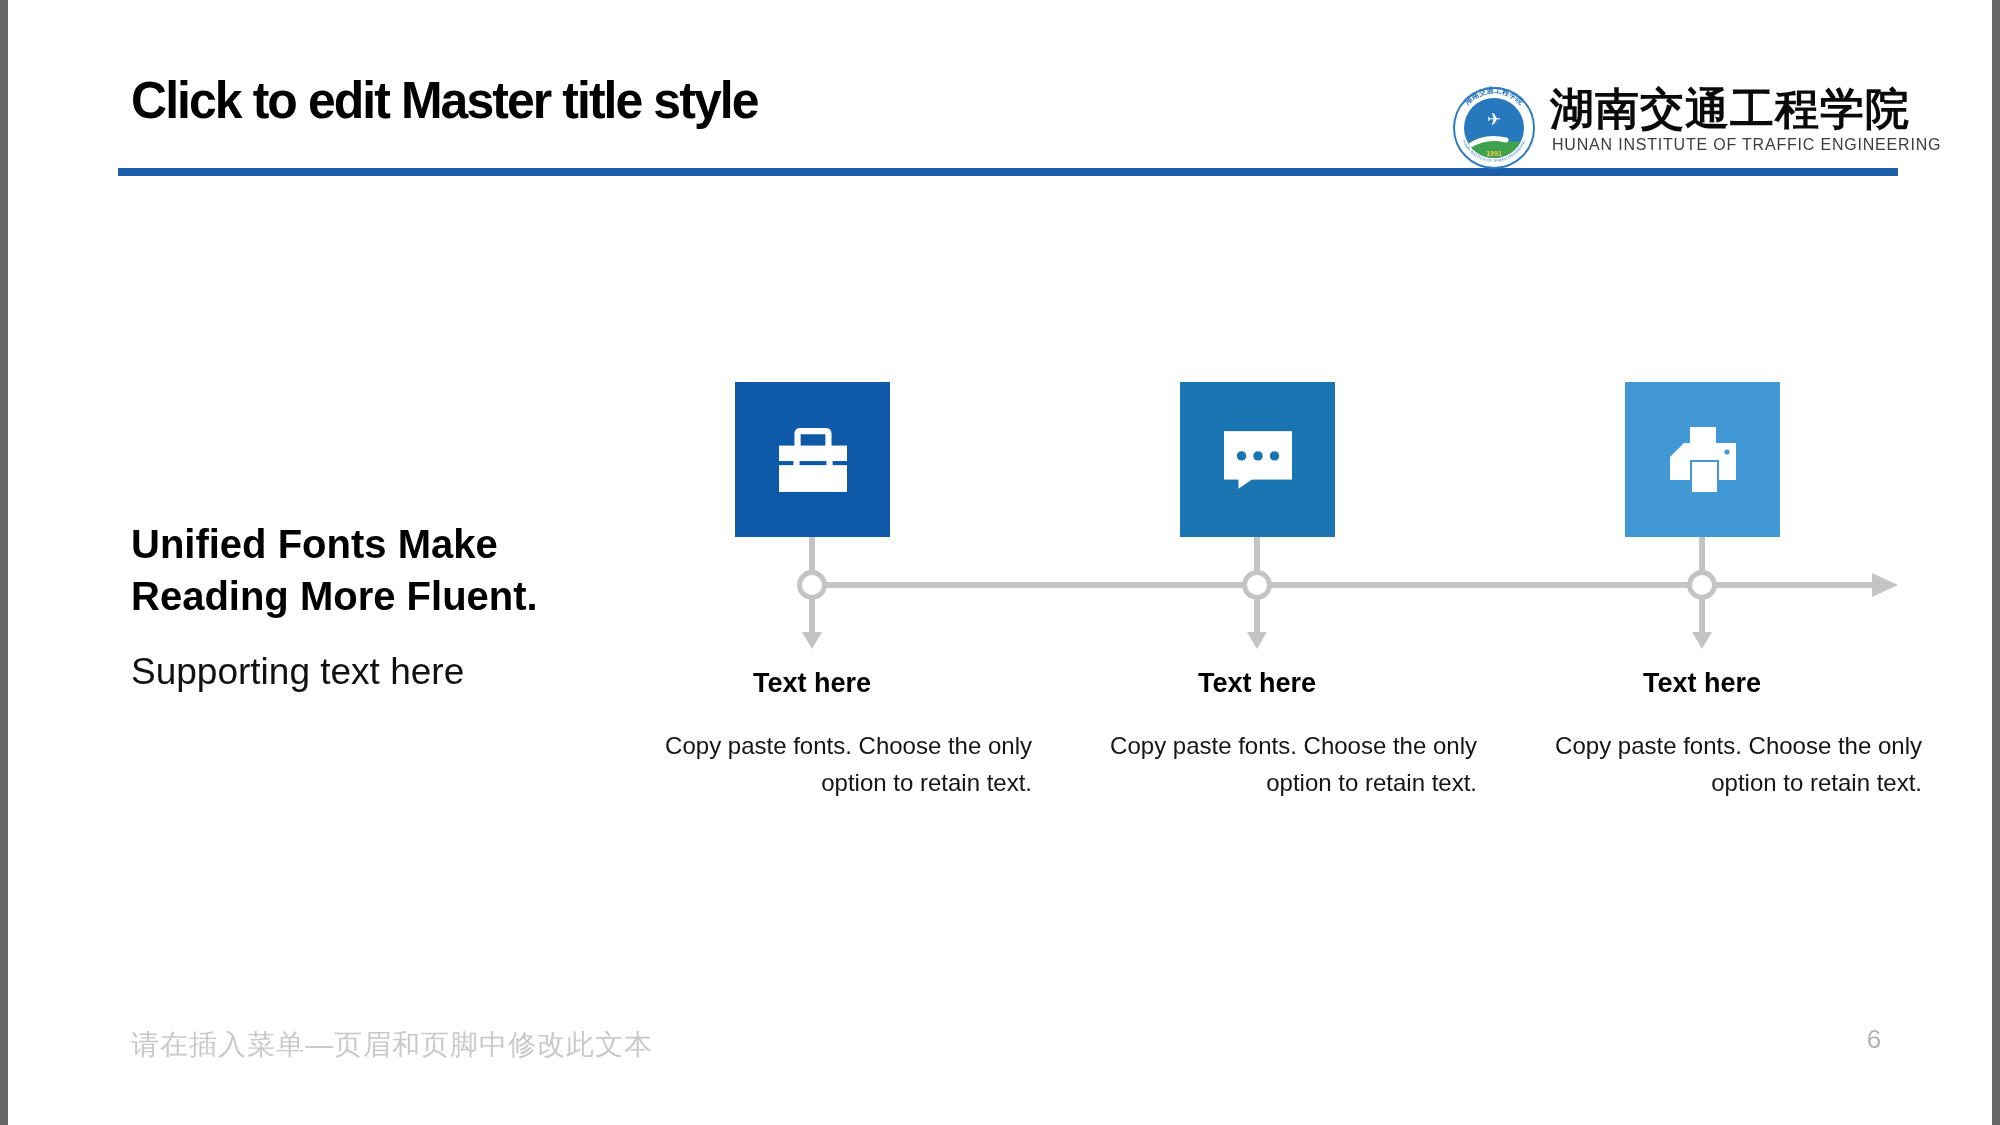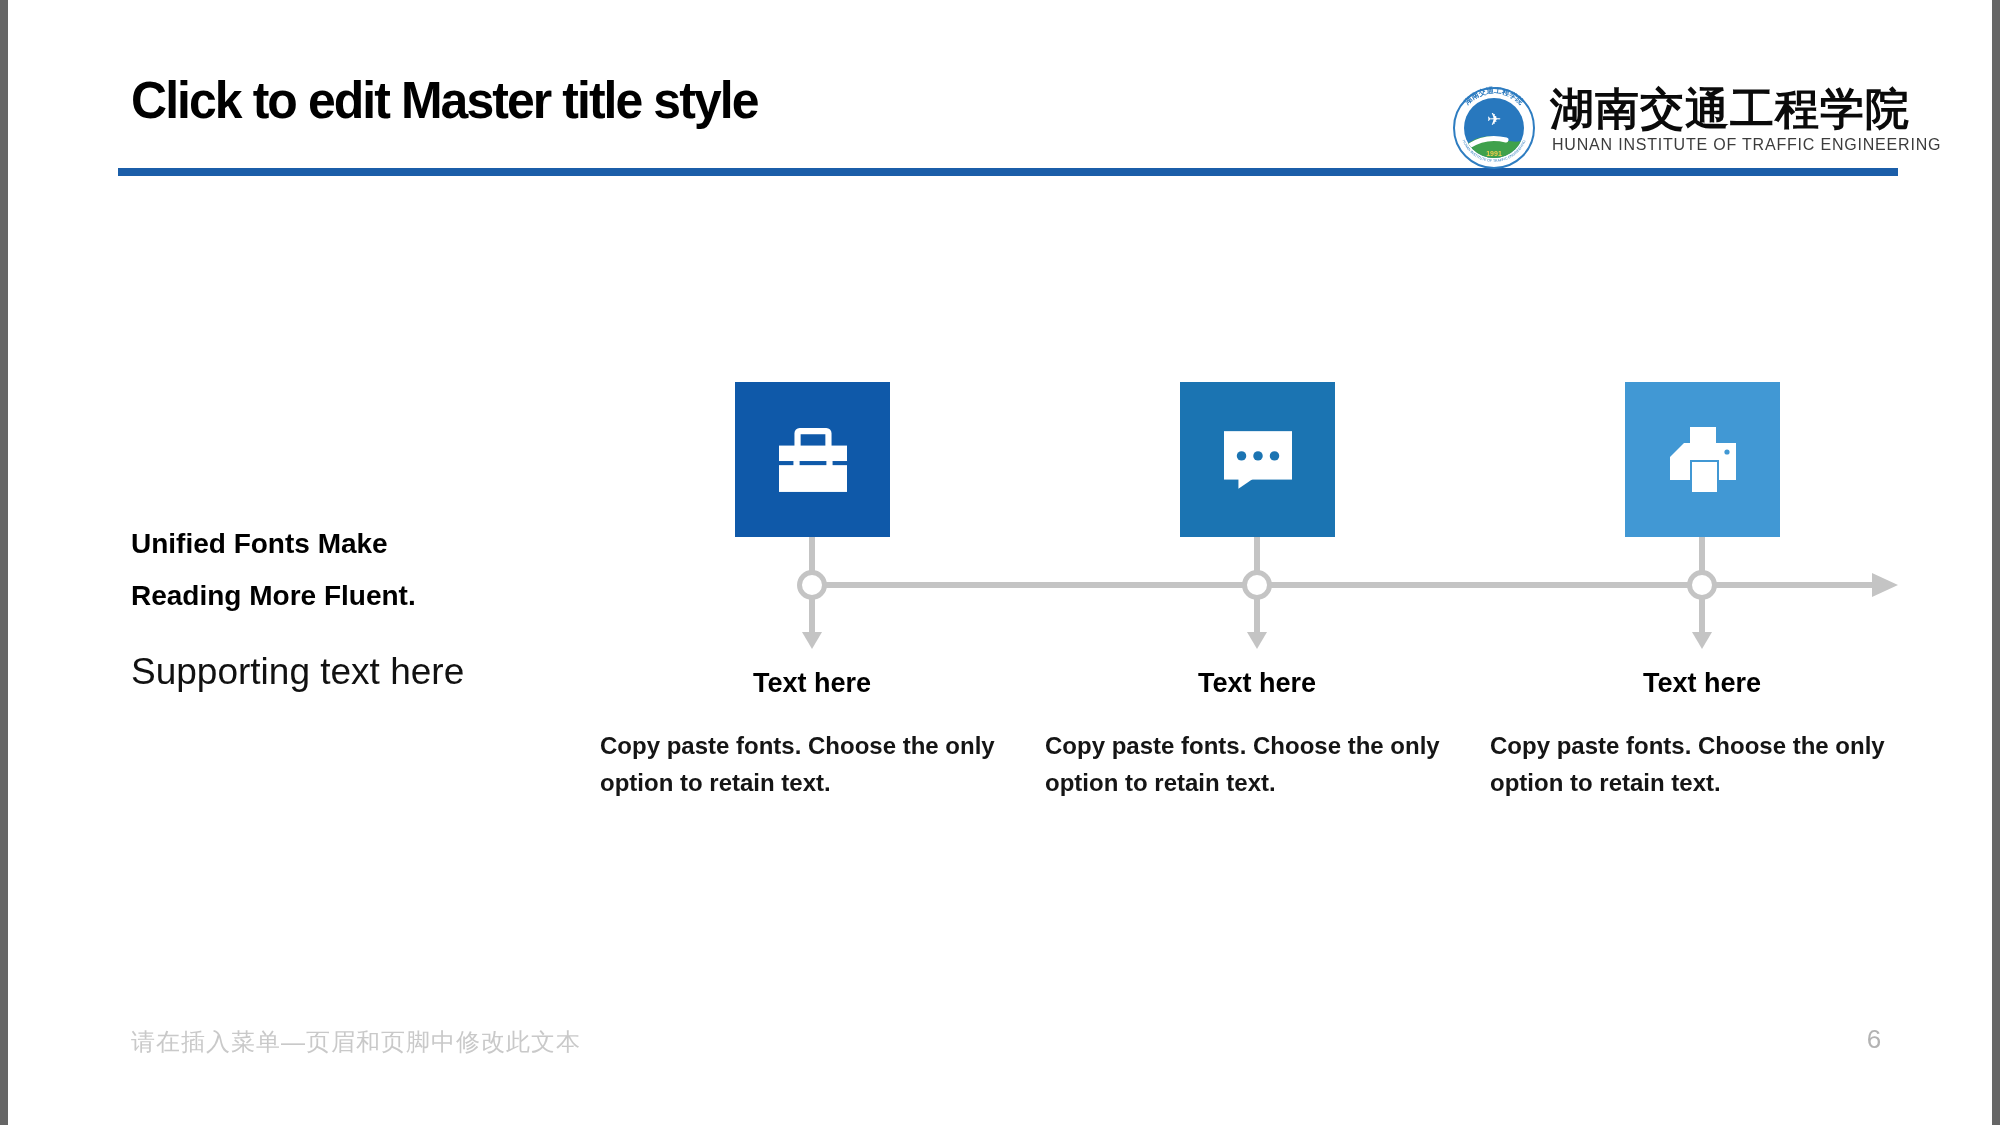--- a/index.html
+++ b/index.html
@@ -26,21 +26,21 @@
     font-family:"DejaVu Serif", serif; white-space:nowrap;
     letter-spacing:1px;
   }
   .logo-en {
     position:absolute; left:100px; top:52px; width:360px;
     font-size:16px; color:#3c3c3c; letter-spacing:.8px; white-space:nowrap;
   }
   
   .intro-heading {
     position:absolute; left:123px; top:518px; width:480px;
-    font-size:28px; font-weight:bold; line-height:52px; color:#000;
+    font-size:40px; font-weight:bold; line-height:52px; color:#000;
     white-space:pre-line;
   }
   .intro-sub {
     position:absolute; left:123px; top:652px; width:480px;
     font-size:37px; color:#111; line-height:40px;
   }
   
   .hline { position:absolute; top:582px; height:6px; z-index:0; }
   .hline-arrow {
     position:absolute; top:573px; width:0; height:0; z-index:0;
@@ -61,27 +61,27 @@
   }
   .node {
     position:absolute; left:50%; margin-left:-15px; top:570px;
     width:30px; height:30px; border-radius:50%; background:#fff; z-index:2;
   }
   .item-title {
     position:absolute; left:0; top:668px; width:440px; text-align:center;
     font-size:27px; font-weight:bold; color:#000;
   }
   .item-desc {
-    position:absolute; left:8px; top:727px; width:440px; text-align:left;
-    font-size:24px; line-height:37px; color:#151515; white-space:pre-line;font-weight:bold;
+    position:absolute; left:0; top:727px; width:440px; text-align:right;
+    font-size:24px; line-height:37px; color:#151515; white-space:pre-line;
   }
   
   .footer-note {
     position:absolute; left:123px; top:1026px;
-    font-size:24px; color:#c9c9c9; letter-spacing:1px;
+    font-size:28px; color:#c9c9c9; letter-spacing:1px;
   }
   .page-number {
     position:absolute; left:1846px; top:1024px; width:40px; text-align:center;
     font-size:26px; color:#b3b3b3;
   }
 </style>
 </head>
 <body>
 
 <div class="slide">

